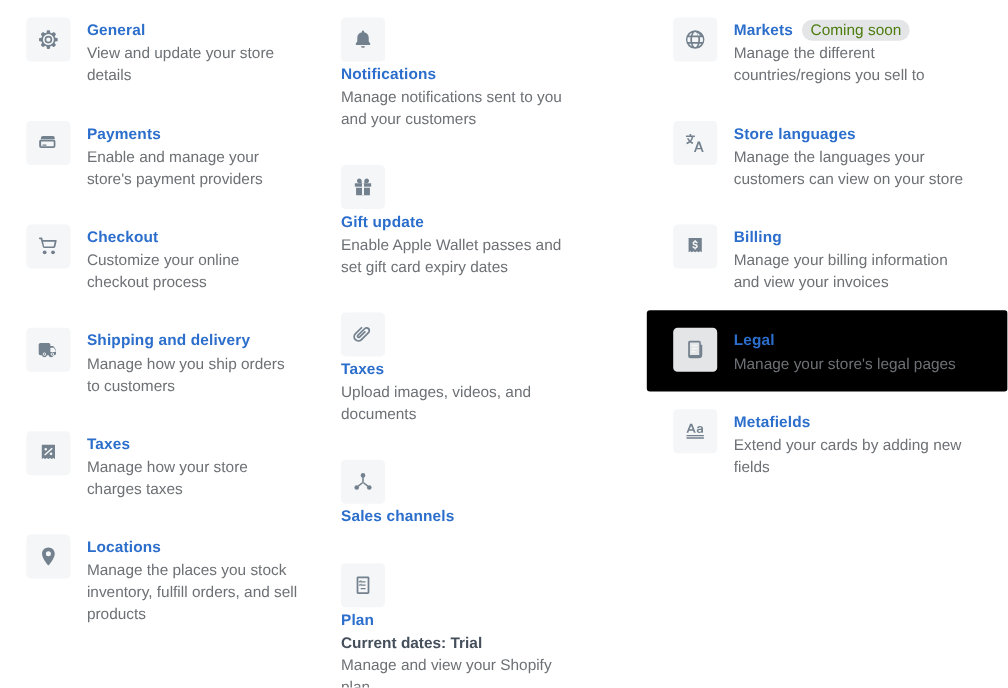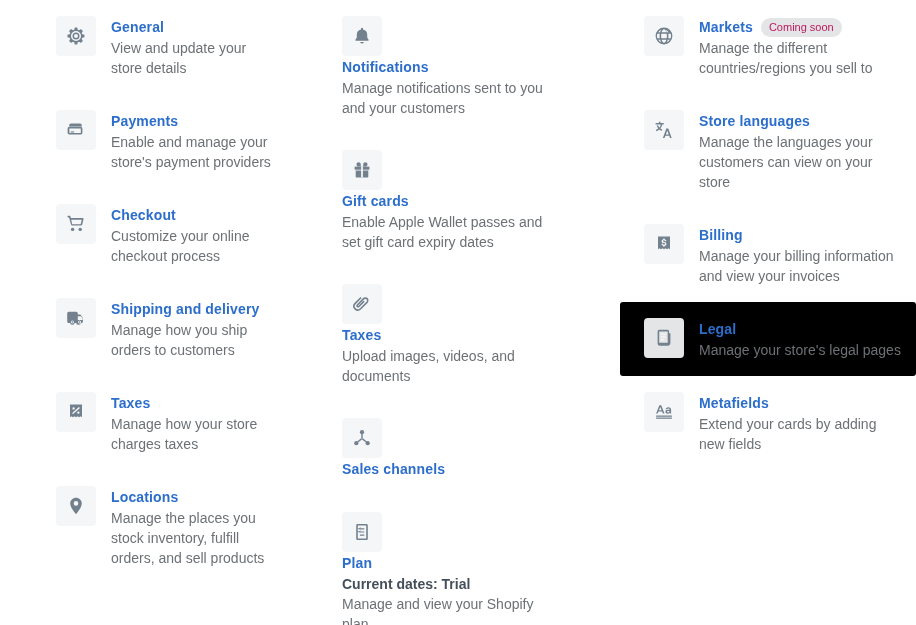--- a/index.html
+++ b/index.html
@@ -32,21 +32,20 @@
 
   .setting-item {
     position: relative;
     display: flex;
     align-items: flex-start;
     box-sizing: border-box;
     padding: 16px 14px 16px 24px;
     text-decoration: none;
     background: transparent;
     border-radius: 3px;
-    margin-left: 32px;
   }
   .col-2 .setting-item { padding-left: 24px; flex-direction: column; }
   .col-3 .setting-item { padding-left: 24px; }
 
   .setting-item.is-active {
     background: #000000;
   }
 
   .icon-tile {
     flex: 0 0 auto;
@@ -87,24 +86,24 @@
     line-height: 20px;
     font-weight: bold;
     color: #2c6ecb;
     letter-spacing: 0.01em;
   }
 
   .badge {
     display: inline-block;
     margin-left: 8px;
     padding: 1px 8px 2px;
-    font-size: 11px;
+    font-size: 14px;
     line-height: 16px;
     font-weight: normal;
-    color: #be185d;
+    color: #4d7c0f;
     background: #e4e5e7;
     border-radius: 10px;
     white-space: nowrap;
   }
 
   .item-plan {
     font-size: 14px;
     line-height: 20px;
     font-weight: bold;
     color: #454f5b;
@@ -232,21 +231,21 @@
         <div class="icon-tile">
           <svg viewBox="0 0 20 20">
             <path d="M2.6 6.6h14.8v3.1H2.6z"></path>
             <path d="M3.7 10.6h12.6v6.2a.8.8 0 01-.8.8H4.5a.8.8 0 01-.8-.8v-6.2z"></path>
             <path d="M9.1 6.6h1.8v11h-1.8z" fill="#f4f6f8"></path>
             <path d="M6.6 2.3c-1.2 0-2.1.95-2.1 2.1s.9 2.1 2.1 2.1h2.2V4.4c0-1.15-1-2.1-2.2-2.1zm6.8 0c-1.2 0-2.2.95-2.2 2.1v2.1h2.2c1.2 0 2.1-.95 2.1-2.1s-.9-2.1-2.1-2.1z"></path>
           </svg>
         </div>
         <div class="item-body">
           <div class="title-row">
-            <span class="item-title">Gift cards</span>
+            <span class="item-title">Gift update</span>
           </div>
           <div class="item-desc">Enable Apple Wallet passes and set gift card expiry dates</div>
         </div>
       </div>
       <div class="setting-item">
         <div class="icon-tile">
           <svg viewBox="0 0 20 20">
             <path d="M13.2 3.3a3.3 3.3 0 013.3 3.3c0 .88-.35 1.72-.97 2.34l-6.6 6.6a4.6 4.6 0 01-6.5-6.5l6.1-6.1 1.1 1.1-6.1 6.1a3.05 3.05 0 004.3 4.3l6.6-6.6c.32-.32.5-.75.5-1.2a1.72 1.72 0 00-2.93-1.22l-6.1 6.1a.28.28 0 000 .4.28.28 0 00.4 0l5.3-5.3 1.1 1.1-5.3 5.3a1.84 1.84 0 01-2.6-2.6l6.1-6.1a3.27 3.27 0 012.3-.95z"></path>
           </svg>
         </div>

